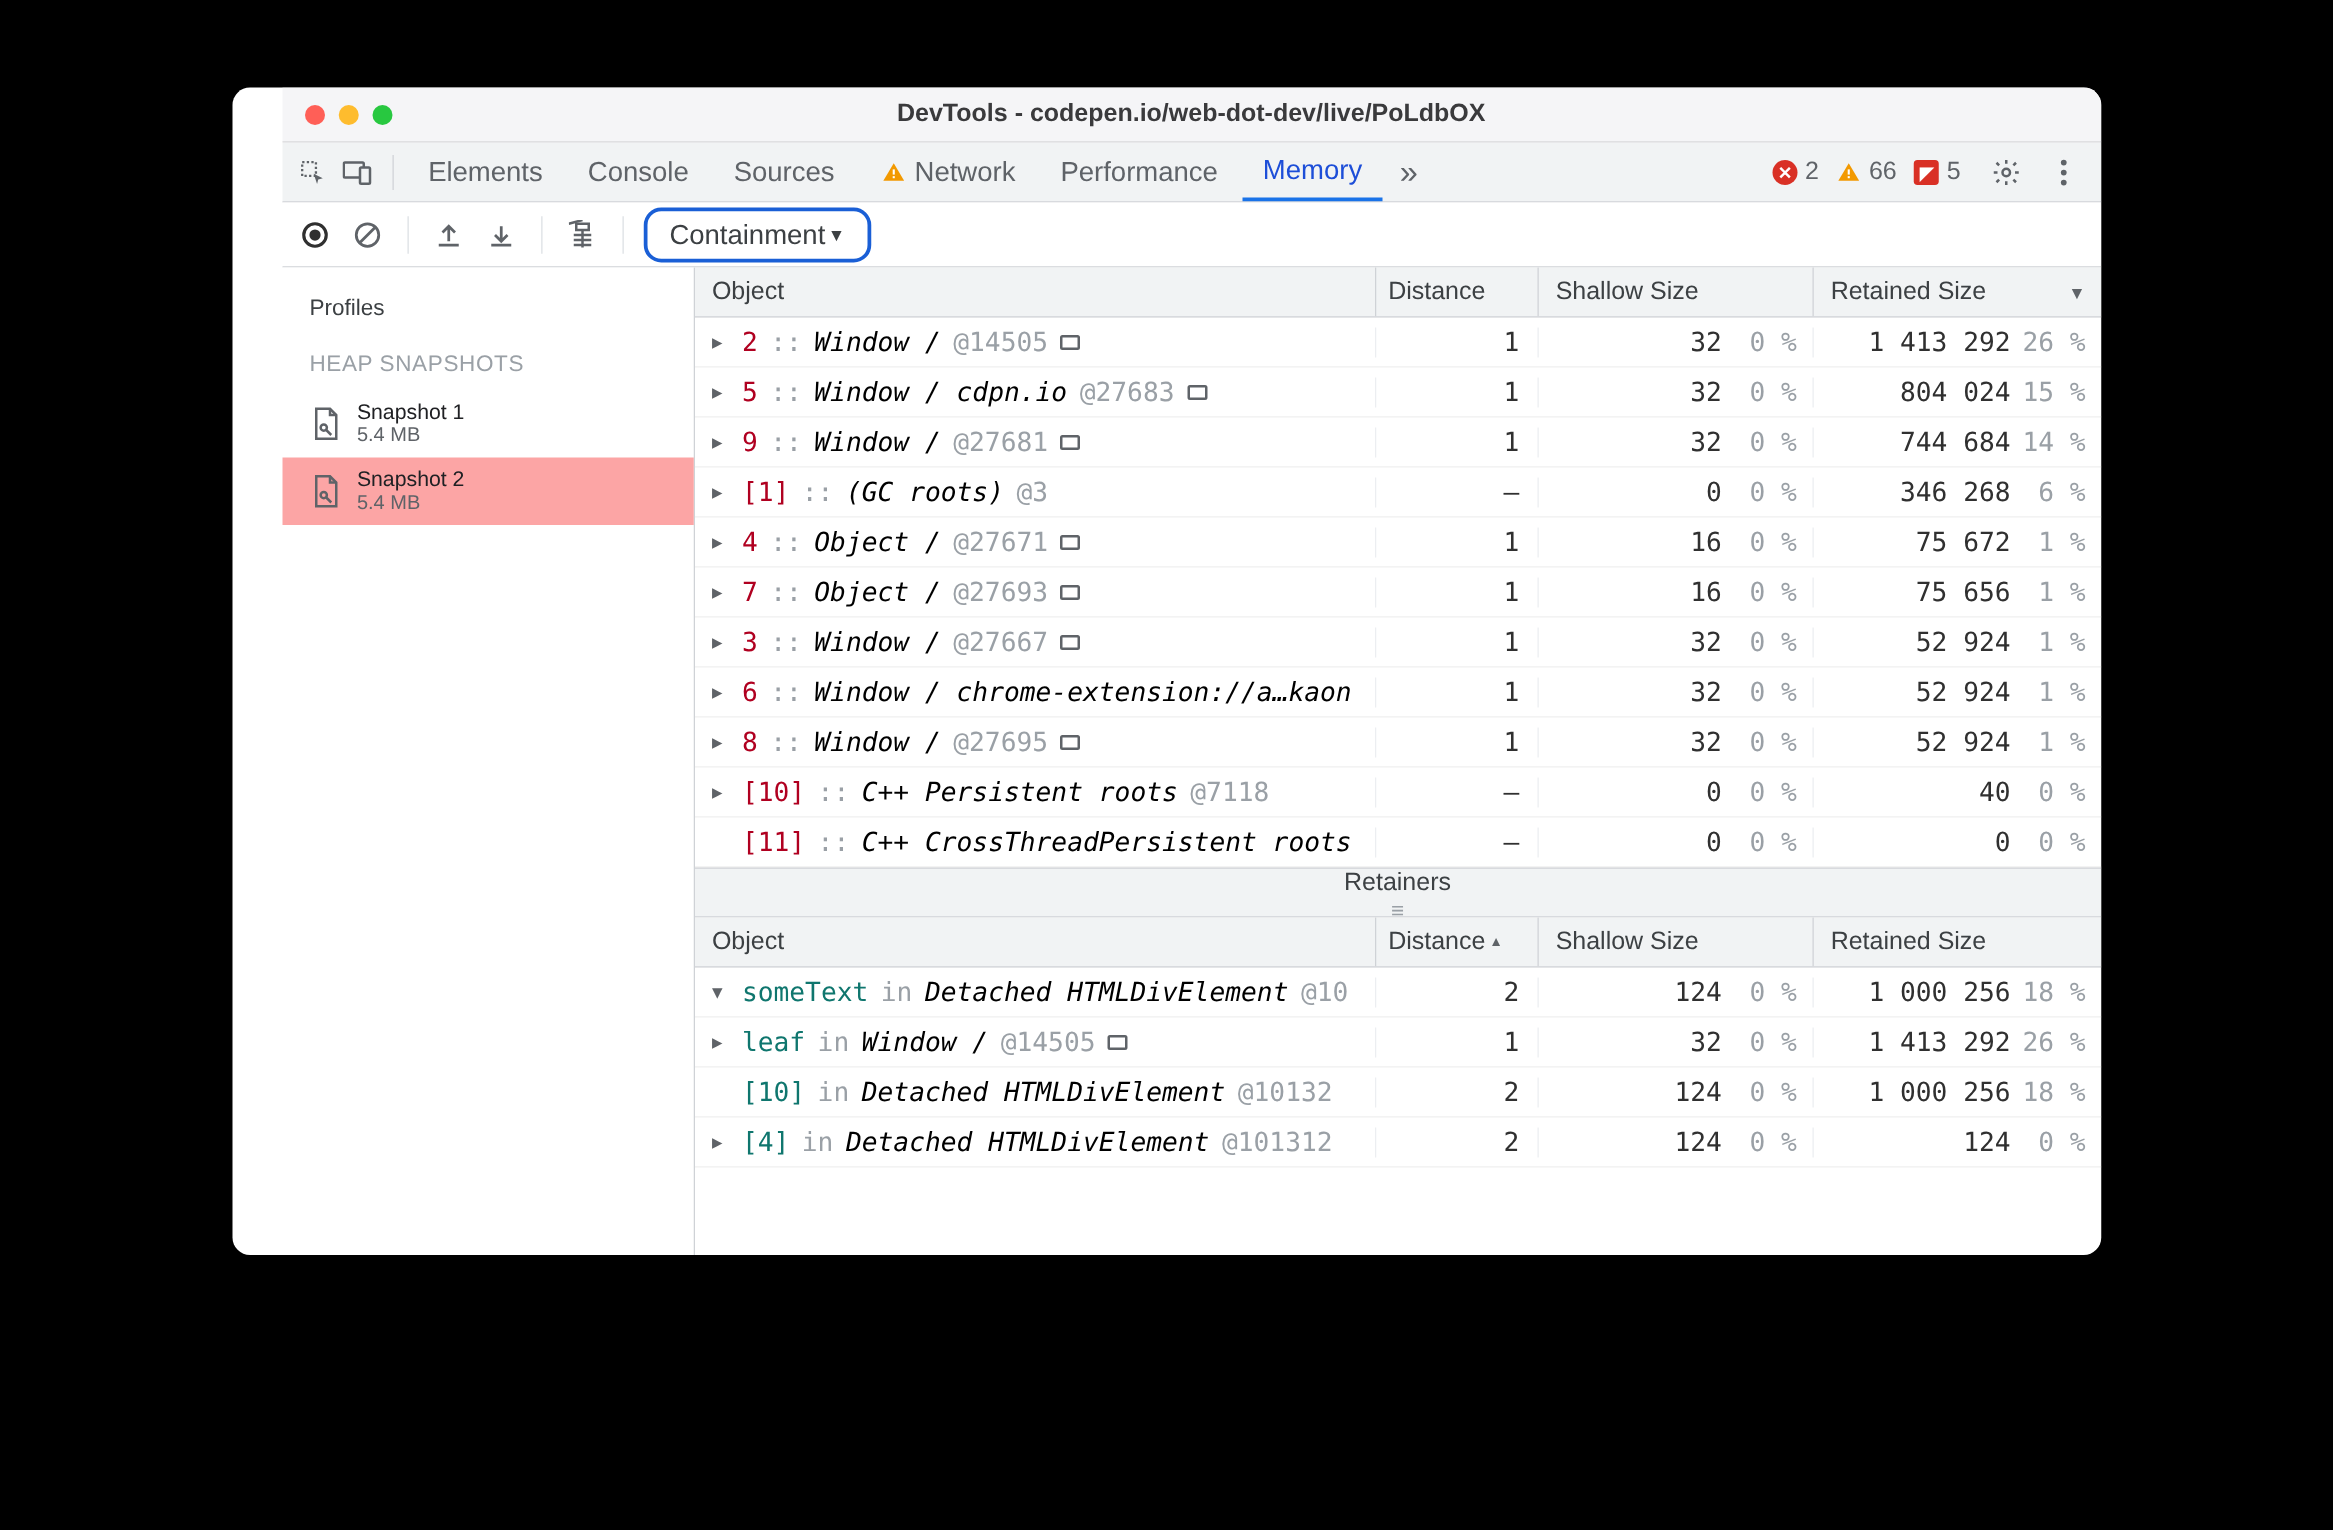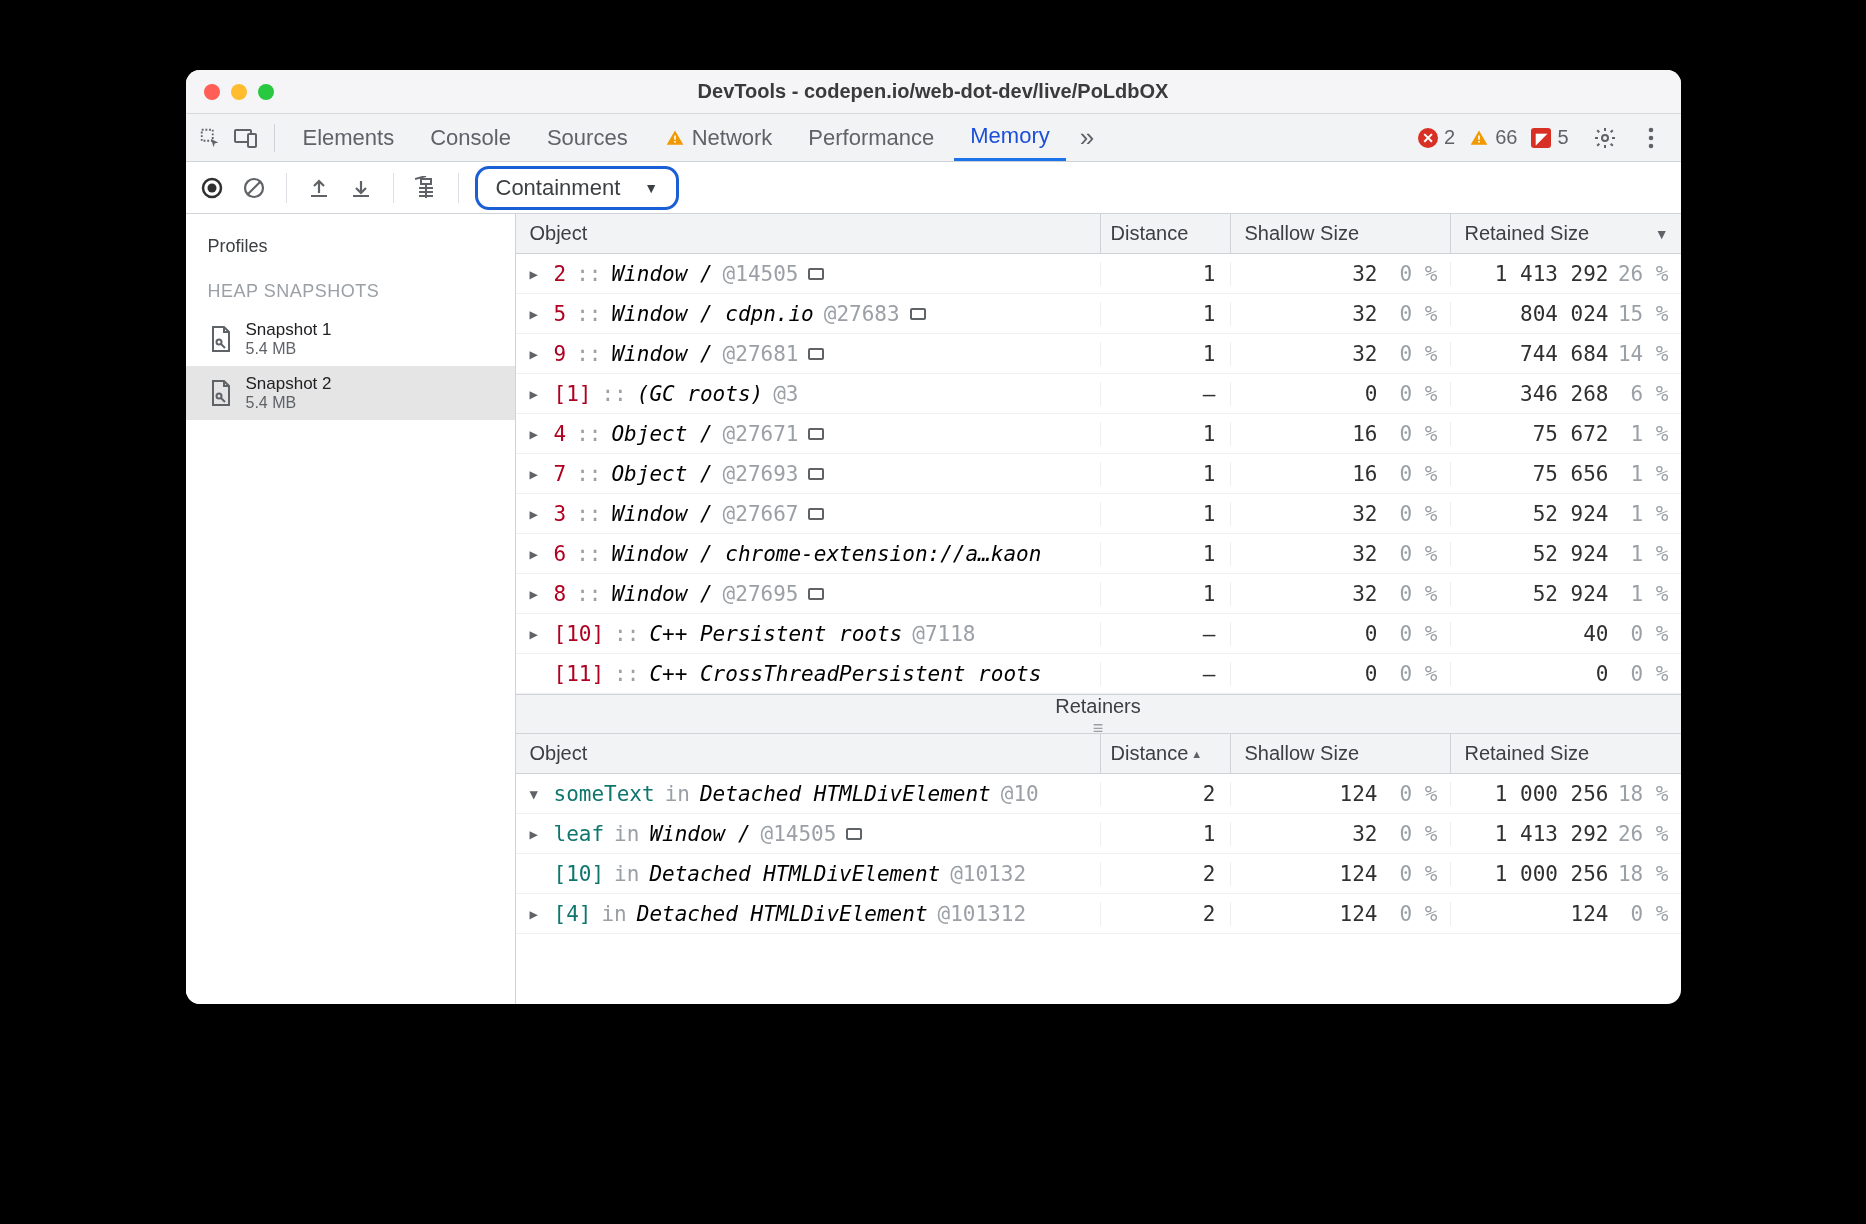--- a/index.html
+++ b/index.html
@@ -12,20 +12,21 @@
     align-items: flex-start;
     justify-content: center;
     padding-top: 70px;
   }
   .window {
     width: 1495px;
     background: #fff;
     border-radius: 14px;
     overflow: hidden;
     box-shadow: 0 30px 80px rgba(0,0,0,0.5);
+    padding-left: 40px;
   }
   
   .titlebar {
     height: 44px;
     background: #f5f5f7;
     display: flex;
     align-items: center;
     position: relative;
     border-bottom: 1px solid #d9d9dc;
   }
@@ -85,21 +86,21 @@
     width:32px; height:32px; display:flex; align-items:center; justify-content:center;
     color:#5f6368; font-size:22px;
   }
   .toolbar .vsep { width:1px; height:30px; background:#dcdfe3; margin:0 6px;}
   .perspective-select {
     border: 3px solid #1a5fd6;
     border-radius: 14px;
     padding: 6px 18px;
     font-size: 22px;
     color:#3c4043;
-    display:flex; align-items:center; gap:24px;
+    display:flex; align-items:center; gap:2px;
     background:#fff;
   }
   .perspective-select .caret { font-size:14px;}
 
   
   .body {
     display:flex;
     height: 790px;
   }
   .sidebar {
@@ -107,21 +108,21 @@
     border-right:1px solid #cfd2d6;
     background:#fff;
     padding-top:14px;
   }
   .sidebar h3.profiles-label { font-size:18px; font-weight:400; color:#3c4043; padding:8px 22px 18px;}
   .sidebar .section-label { font-size:18px; color:#9aa0a6; padding:6px 22px 10px; letter-spacing:0.5px;}
   .snapshot-item {
     display:flex; align-items:center; gap:12px;
     padding:8px 22px; cursor:pointer;
   }
-  .snapshot-item.selected { background:#e5e5e5;}
+  .snapshot-item.selected { background:#fca5a5;}
   .snapshot-item .doc-icon { width:26px; height:32px; display:flex; align-items:center; justify-content:center;}
   .snapshot-item .meta .name { font-size:17px; color:#202124;}
   .snapshot-item .meta .size { font-size:16px; color:#5f6368;}
 
   .main { flex:1; display:flex; flex-direction:column; min-width:0;}
   .grid-header {
     display:flex; height:40px; background:#f1f3f4; border-bottom:1px solid #cfd2d6;
     font-size:20px; color:#3c4043; align-items:center;
   }
   .col-object { flex:1; padding-left:14px; border-right:1px solid #cfd2d6; height:100%; display:flex; align-items:center;}

